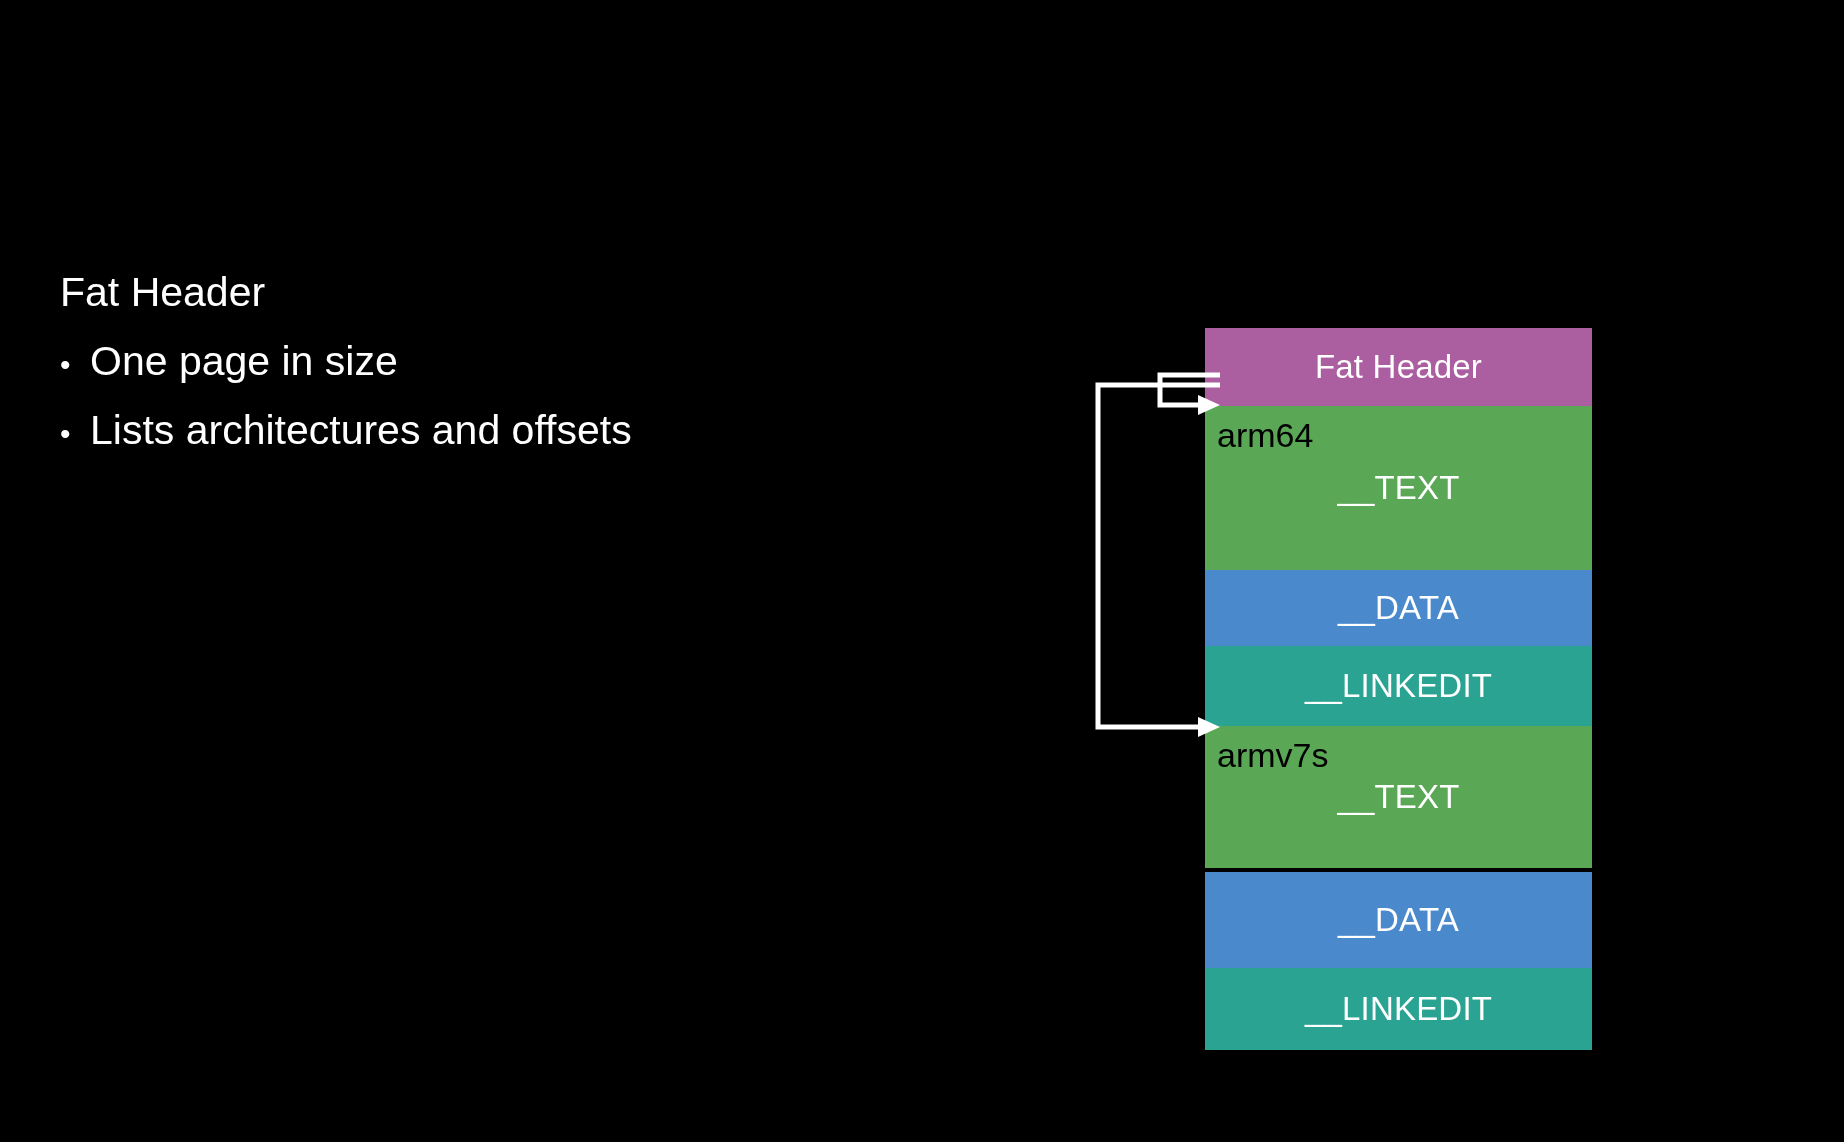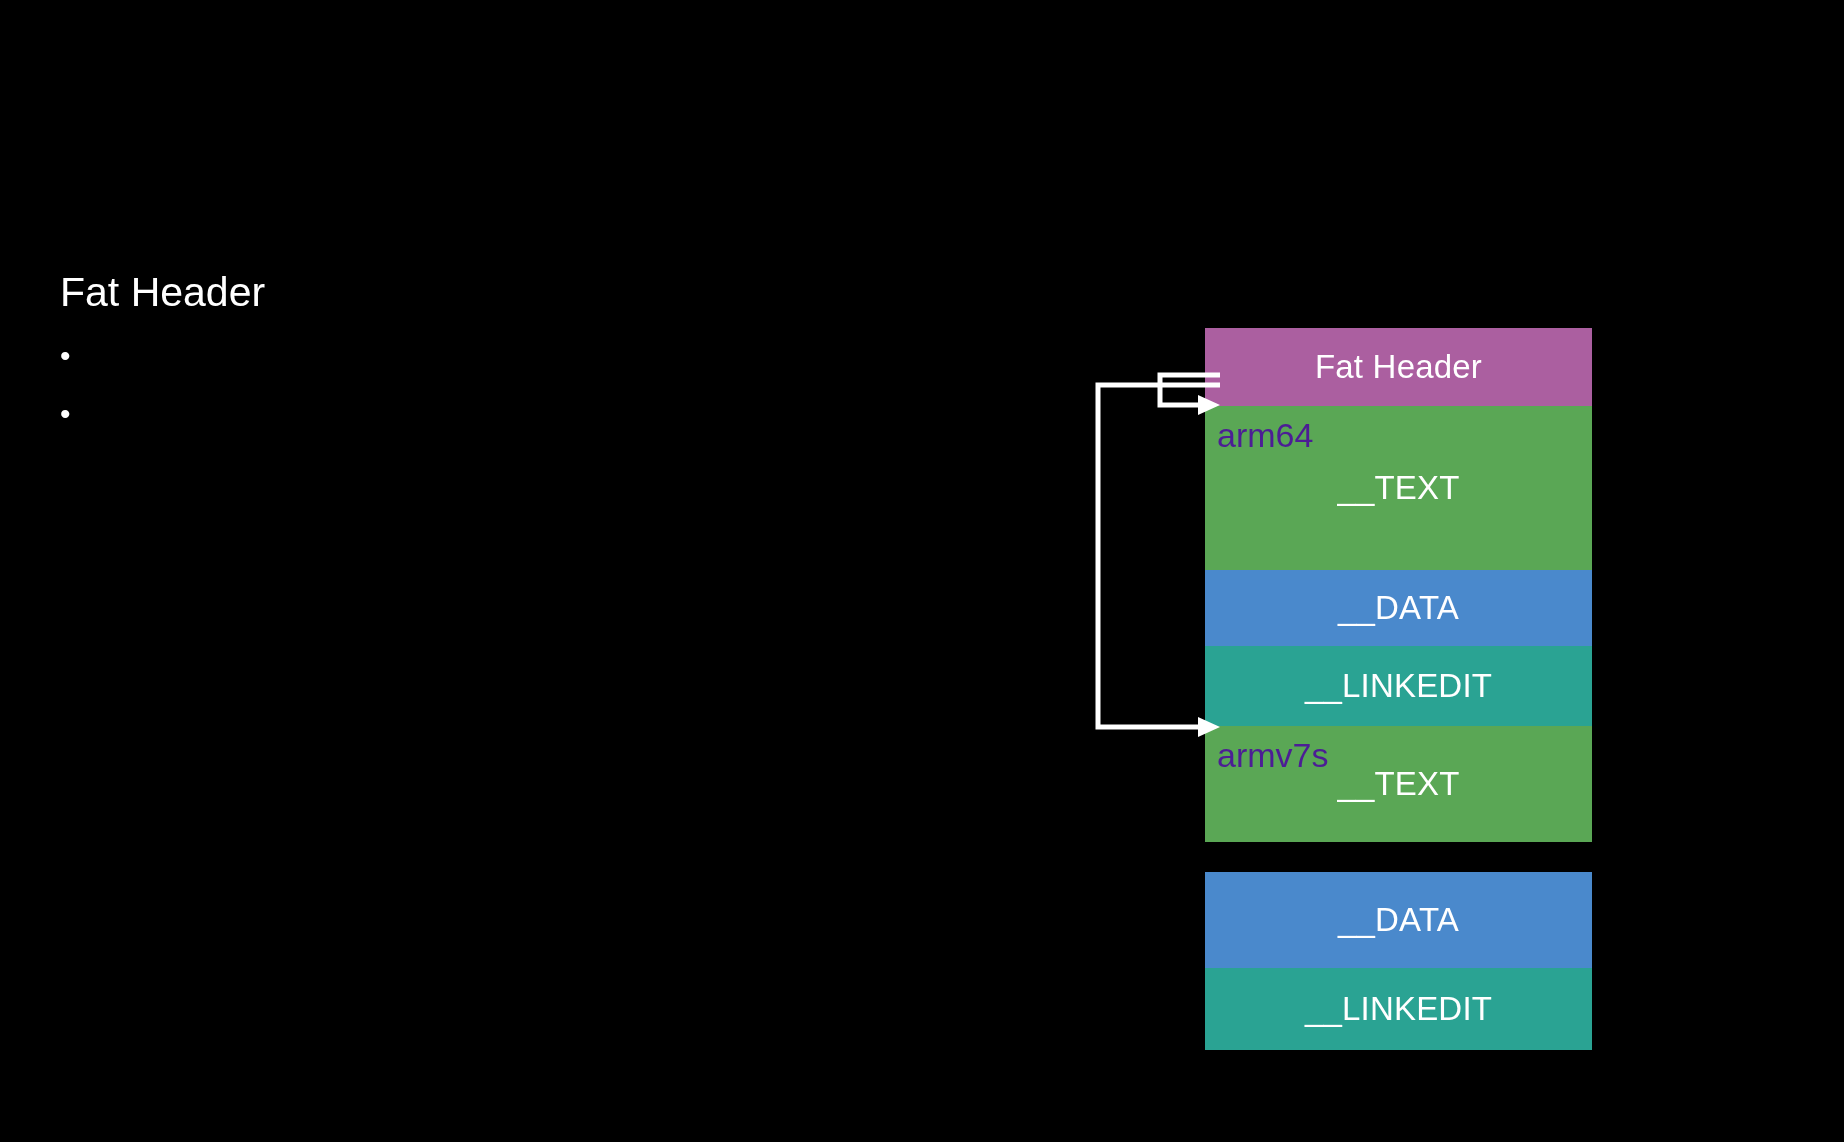--- a/index.html
+++ b/index.html
@@ -94,21 +94,21 @@
     color: #ffffff;
     letter-spacing: 0.2px;
     white-space: nowrap;
   }
   .arch-tag {
     position: absolute;
     left: 12px;
     top: 10px;
     font-size: 34px;
     font-weight: 400;
-    color: #4c1d95;
+    color: #000000;
     white-space: nowrap;
   }
 
   
   #arrows {
     position: absolute;
     left: 1080px;
     top: 355px;
     width: 140px;
     height: 400px;
@@ -121,24 +121,26 @@
 
 <div id="slide">
 
 
   <div id="body-copy">
 
     <div class="body-line lead-line">Fat Header</div>
 
     <div class="bullet-row">
       <span class="bullet-dot">•</span>
+      <span class="bullet-text">One page in size</span>
     </div>
 
     <div class="bullet-row">
       <span class="bullet-dot">•</span>
+      <span class="bullet-text">Lists architectures and offsets</span>
     </div>
 
   </div>
 
   <div id="diagram">
 
     <div class="seg" style="top:0px;height:78px;background:#ab5fa0;">
       <span class="seg-label">Fat Header</span>
     </div>
 
@@ -148,21 +150,21 @@
     </div>
 
     <div class="seg" style="top:242px;height:76px;background:#4a89cc;">
       <span class="seg-label">__DATA</span>
     </div>
 
     <div class="seg" style="top:318px;height:80px;background:#2aa393;">
       <span class="seg-label">__LINKEDIT</span>
     </div>
 
-    <div class="seg" style="top:398px;height:116px;background:#5aa755;">
+    <div class="seg" style="top:398px;height:142px;background:#5aa755;">
       <span class="arch-tag">armv7s</span>
       <span class="seg-label">__TEXT</span>
     </div>
 
     <div class="seg" style="top:544px;height:96px;background:#4a89cc;">
       <span class="seg-label">__DATA</span>
     </div>
 
     <div class="seg" style="top:640px;height:82px;background:#2aa393;">
       <span class="seg-label">__LINKEDIT</span>

